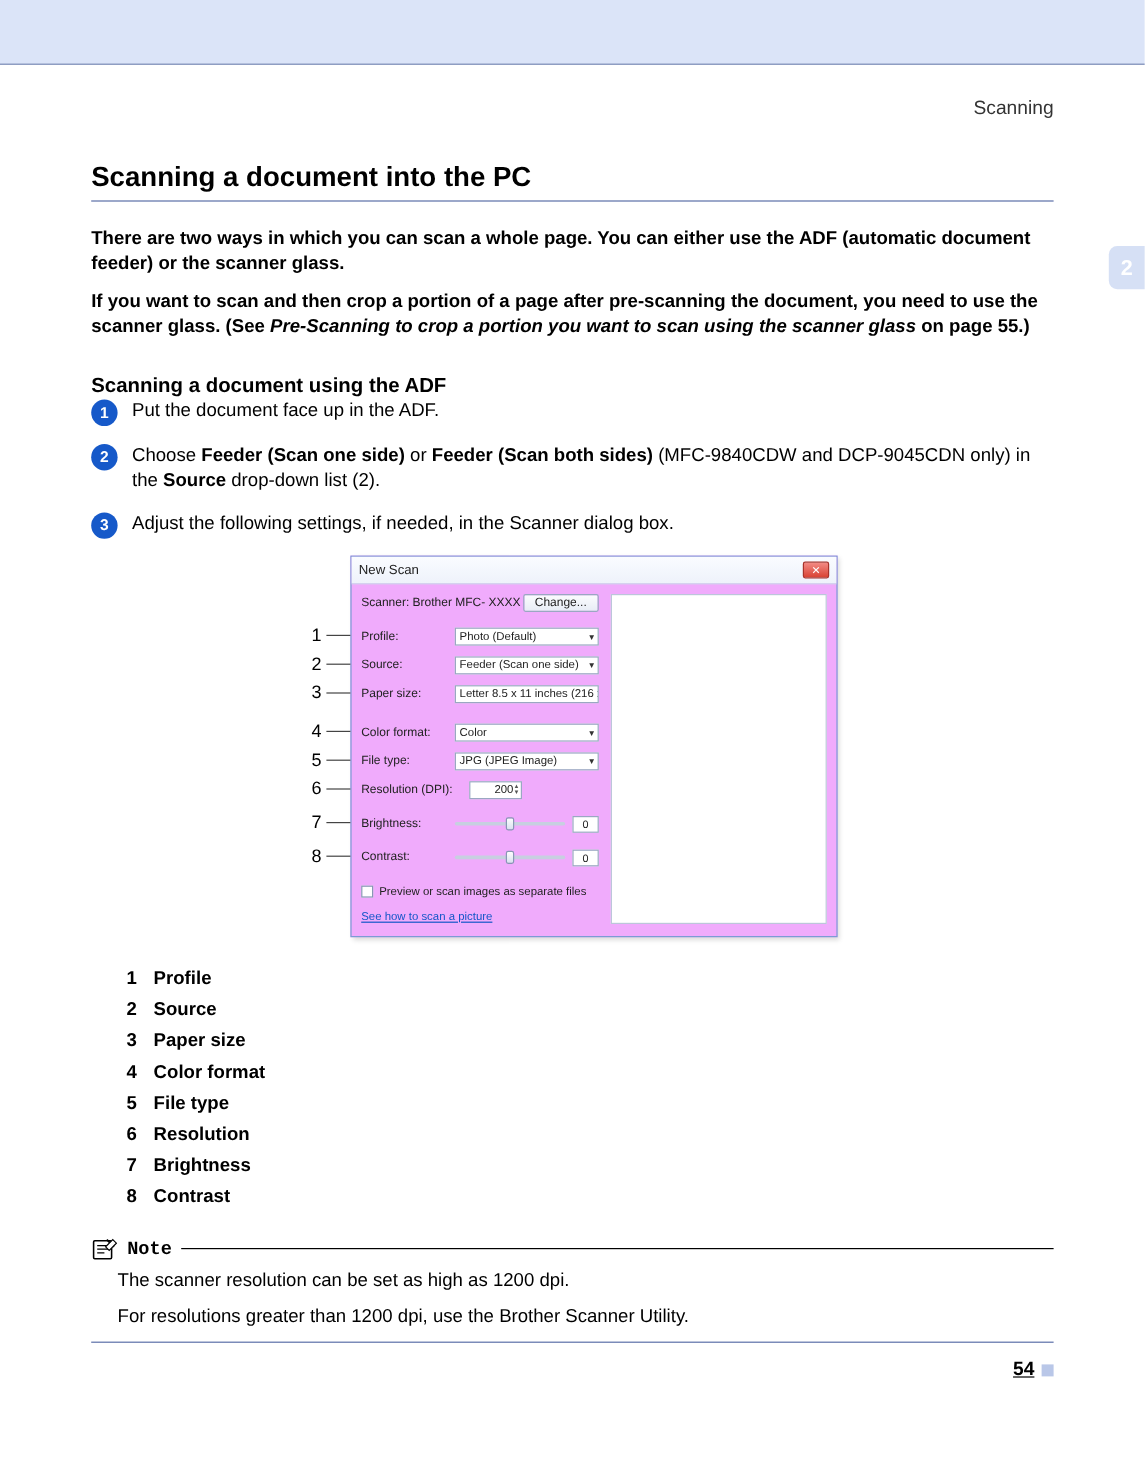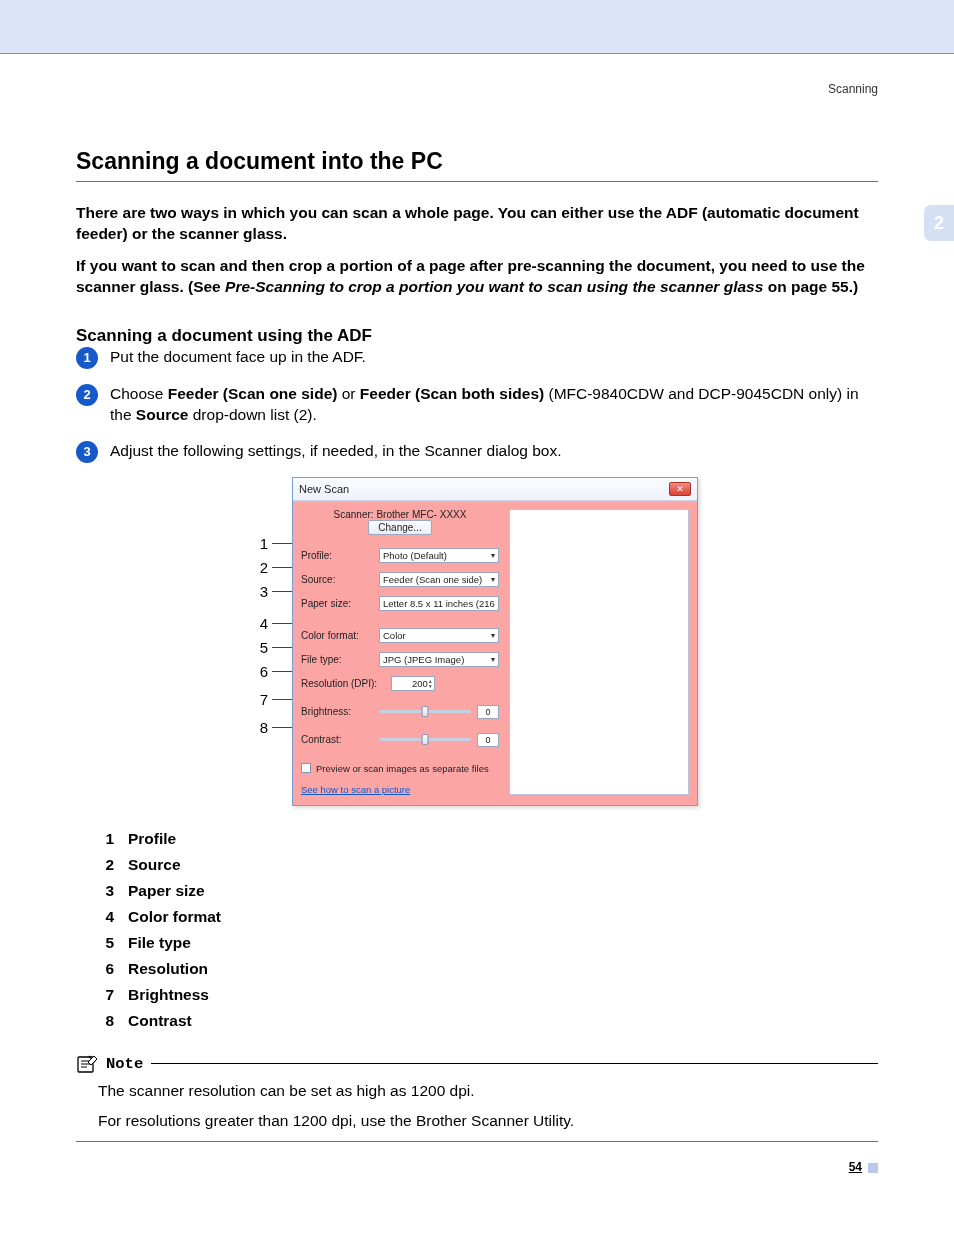--- a/index.html
+++ b/index.html
@@ -15,23 +15,23 @@
     height: 54px;
     background: #dbe4f8;
     border-bottom: 1px solid #7a8bb5;
   }
   .page {
     position: relative;
     padding: 28px 76px 50px 76px;
   }
   .header-label {
     text-align: right;
-    font-size: 12px;
+    font-size: 16px;
     color: #333;
-    margin-bottom: 52px;
+    margin-bottom: 34px;
   }
   h1 {
     font-size: 23px;
     font-weight: bold;
     margin: 0 0 6px 0;
   }
   .h1-rule {
     border: none;
     border-top: 1.5px solid #5b6fa8;
     margin: 0 0 20px 0;
@@ -105,21 +105,21 @@
   .callout-row .num { width: 12px; text-align: right; }
   .callout-row .line {
     width: 20px;
     height: 1px;
     background: #444;
     margin-left: 4px;
   }
   .dialog {
     width: 406px;
     border: 1px solid #7c9bd4;
-    background: #fca5a5;
+    background: #f0abfc;
     font-size: 10px;
     color: #222;
     box-shadow: 2px 2px 4px rgba(0,0,0,0.15);
   }
   .dlg-title {
     background: linear-gradient(#fafcff, #eef2fb);
     border-bottom: 1px solid #cfd8eb;
     padding: 4px 6px;
     display: flex;
     justify-content: space-between;
@@ -147,21 +147,20 @@
     flex: 1;
     border: 1px solid #bcc6da;
     background: #fff;
     min-height: 254px;
   }
   .scanner-row {
     display: flex;
     justify-content: space-between;
     align-items: center;
     margin-bottom: 12px;
-    flex-direction: column;
   }
   .btn {
     border: 1px solid #9aa7c2;
     background: linear-gradient(#fbfcfe,#e8edf6);
     padding: 1px 9px;
     border-radius: 2px;
     font-size: 10px;
     color: #222;
     display: inline-block;
   }
@@ -298,21 +297,21 @@
   .note-body { margin: 0 0 8px 22px; line-height: 1.4; }
   .note-end-rule {
     border: none;
     border-top: 1.5px solid #5b6fa8;
     margin: 10px 0 0 0;
   }
   .page-num {
     position: absolute;
     bottom: 18px;
     right: 76px;
-    font-size: 12px;
+    font-size: 16px;
     font-weight: bold;
     text-decoration: underline;
   }
   .page-num-accent {
     display:inline-block;
     width:10px;
     height:10px;
     background:#b9c7e8;
     margin-left:6px;
     vertical-align:middle;

